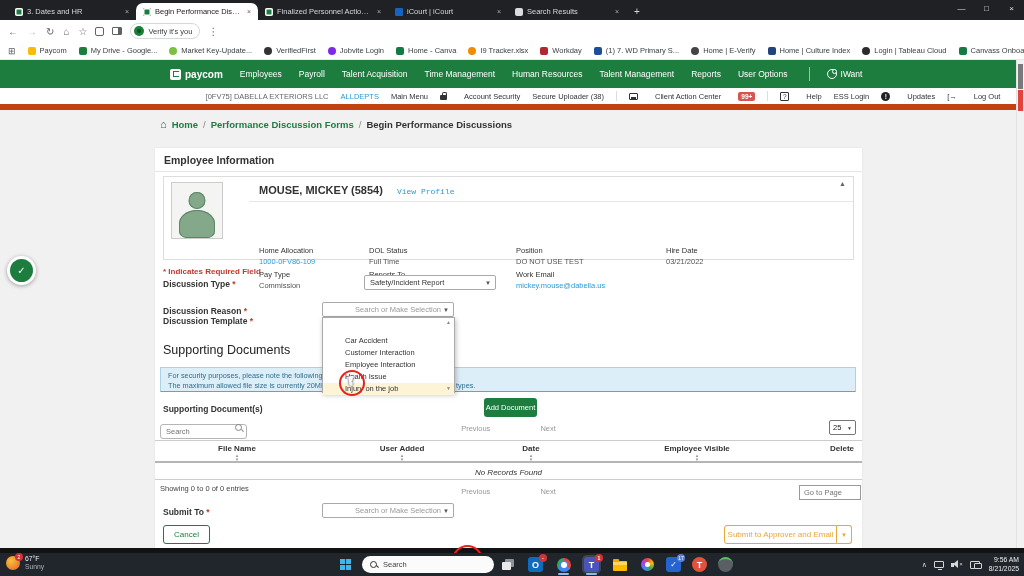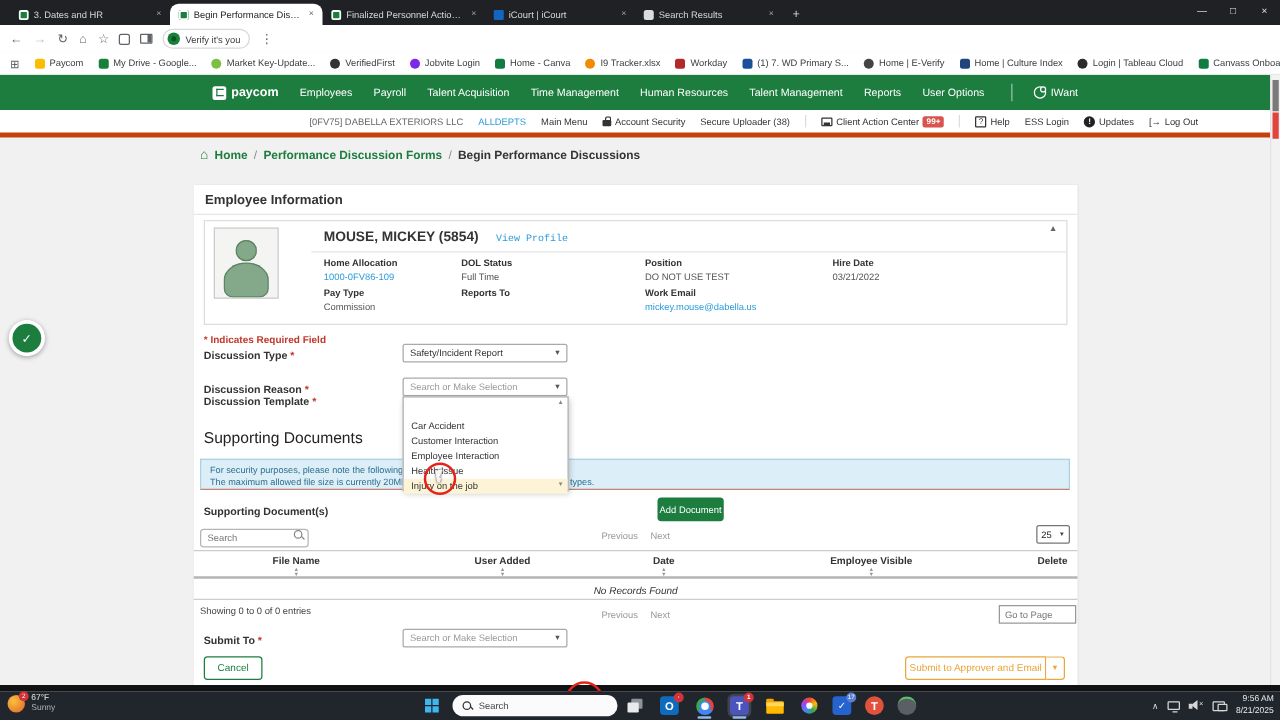--- a/index.html
+++ b/index.html
@@ -58,25 +58,25 @@
   
   .greennav{position:absolute;top:60px;left:0;width:1016px;height:28px;background:#1c7d3f;display:flex;align-items:center;padding-left:170px;gap:17px;color:#fff;font-size:8.5px;}
   .brand{display:flex;align-items:center;gap:4px;font-weight:bold;font-size:10px;}
   .brandbox{width:11px;height:11px;background:#fff;border-radius:2px;position:relative;}
   .brandbox::after{content:"";position:absolute;inset:2.5px;border:1.5px solid #1c7d3f;border-right:none;}
   .navsep{width:1px;height:14px;background:rgba(255,255,255,.55);margin-left:4px;}
   .iwant{display:flex;align-items:center;gap:4px;}
   .iwantic{width:10px;height:10px;border:1.2px solid #fff;border-radius:50%;position:relative;}
   .iwantic::after{content:"";position:absolute;right:-1px;top:-1px;width:3px;height:3px;background:#1c7d3f;border:1px solid #fff;border-radius:50%;}
 
-  .subtoolbar{position:absolute;top:88px;left:0;width:1016px;height:22px;background:#fff;border-bottom:4px solid #c2410c;display:flex;align-items:center;justify-content:center;padding-left:190px;gap:12px;font-size:7.5px;color:#333;white-space:nowrap;}
+  .subtoolbar{position:absolute;top:88px;left:0;width:1016px;height:22px;background:#fff;border-bottom:6px solid #c2410c;display:flex;align-items:center;justify-content:center;padding-left:190px;gap:12px;font-size:7.5px;color:#333;white-space:nowrap;}
   .subtoolbar .company{color:#666;}
   .subtoolbar .alldepts{color:#2b9cd8;}
   .tsep{width:1px;height:10px;background:#ddd;}
-  .titem{display:flex;align-items:center;gap:3px;}
+  .titem{display:flex;align-items:center;gap:17px;}
   .lockic{width:7px;height:5px;background:#333;border-radius:1px;position:relative;margin-top:3px;}
   .lockic::before{content:"";position:absolute;top:-3px;left:1.5px;width:3px;height:3px;border:1px solid #333;border-bottom:none;border-radius:2px 2px 0 0;}
   .monic{width:9px;height:7px;border:1px solid #333;border-radius:1px;position:relative;}
   .monic::after{content:"";position:absolute;left:1px;right:1px;bottom:0;height:2px;background:#333;}
   .badge99{background:#d9534f;color:#fff;font-size:6.5px;padding:1px 3px;border-radius:2px;font-weight:bold;}
   .helpic{width:9px;height:9px;border:1px solid #333;border-radius:1px;font-size:6.5px;display:flex;align-items:center;justify-content:center;color:#333;}
   .updic{width:9px;height:9px;background:#222;border-radius:50%;color:#fff;font-size:6.5px;display:flex;align-items:center;justify-content:center;font-weight:bold;}
 
   
   .breadcrumb{position:absolute;top:119px;left:160px;display:flex;align-items:center;gap:5px;font-size:9.5px;}
@@ -91,58 +91,58 @@
 
   .emp-panel{position:absolute;left:8px;top:28px;width:691px;height:84px;border:1px solid #ddd;}
   .avatar-box{position:absolute;left:7px;top:5px;width:52px;height:57px;background:#f4f4f2;border:1px solid #ccc;overflow:hidden;}
   .sil-head{position:absolute;left:50%;top:9px;transform:translateX(-50%);width:17px;height:17px;background:#83a98a;border-radius:50%;box-shadow:inset 0 0 0 1px #5d8465;}
   .sil-body{position:absolute;left:50%;top:27px;transform:translateX(-50%);width:36px;height:28px;background:#83a98a;border-radius:55% 55% 8px 8px;box-shadow:inset 0 0 0 1px #5d8465;}
   .emp-namerow{position:absolute;left:95px;top:7px;display:flex;align-items:baseline;gap:14px;}
   .emp-name{font-size:11px;font-weight:bold;color:#333;}
   .view-profile{font-size:8px;color:#2b9cd8;font-family:Liberation Mono, monospace;}
   .emp-divider{position:absolute;left:85px;right:0;top:24px;border-bottom:1px solid #e6e6e6;}
   .field{position:absolute;}
-  .flabel{font-size:7.5px;font-weight:bold;color:#333;}
+  .flabel{font-size:7.5px;font-weight:normal;color:#333;margin-top:40px;}
   .fvalue{font-size:7.5px;color:#555;margin-top:2px;min-height:8px;}
   .fvalue.link{color:#2b9cd8;}
   .f0{left:95px;top:29px;}.f1{left:205px;top:29px;}.f2{left:352px;top:29px;}.f3{left:502px;top:29px;}
   .f4{left:95px;top:53px;}.f5{left:205px;top:53px;}.f6{left:352px;top:53px;}
   .collapse-caret{position:absolute;right:7px;top:3px;color:#666;font-size:7px;}
 
   .required-note{position:absolute;left:8px;top:119px;color:#c0392b;font-size:8px;font-weight:bold;}
   .formlabel{position:absolute;left:8px;font-size:8.5px;font-weight:bold;color:#333;}
   .star{color:#c0392b;}
   .sel{position:absolute;left:167px;width:132px;height:15px;border:1px solid #a9a9a9;border-radius:2px;background:#fff;font-size:7.5px;display:flex;align-items:center;padding:0 12px 0 5px;color:#333;}
   .sel .caret{position:absolute;right:4px;color:#555;font-size:6px;}
-  .sel.ph{color:#999;}
-  .lbl-type{top:131px;}.sel-type{top:127px;}
+  .sel.ph{color:#999;justify-content:flex-end;}
+  .lbl-type{top:131px;}.sel-type{top:127px;margin-left:42px;}
   .lbl-reason{top:158px;}.sel-reason{top:154px;}
   .lbl-template{top:168px;}
   .supp-title{position:absolute;left:8px;top:195px;font-size:12.5px;color:#222;}
 
   .banner{position:absolute;left:5px;top:219px;width:696px;height:25px;background:#dceef8;border:1px solid #abd2e2;border-bottom:1px solid #c4836f;padding:3px 7px;font-size:7.3px;color:#2f6f8f;line-height:9.5px;}
 
   .dropdown{position:absolute;left:167px;top:169px;width:133px;height:76px;background:#fff;border:1px solid #aaa;box-shadow:1px 2px 5px rgba(0,0,0,.25);z-index:5;padding-top:5px;}
-  .dd-opt{height:12px;line-height:12px;padding-left:6px;font-size:7.5px;color:#333;white-space:nowrap;}
+  .dd-opt{height:12px;line-height:12px;padding-left:22px;font-size:7.5px;color:#333;white-space:nowrap;}
   .dd-opt.hl{background:#fdf3d6;}
   .dd-up{position:absolute;top:1px;right:3px;font-size:5px;color:#888;}
   .dd-down{position:absolute;bottom:1px;right:3px;font-size:5px;color:#888;}
   .annotation-circle{position:absolute;left:184px;top:222px;width:26px;height:26px;border:2.5px solid #e5231b;border-radius:50%;z-index:7;}
   .cursor-ptr{position:absolute;left:194px;top:228px;z-index:8;width:0;height:0;border-left:6px solid #f8f8f8;border-bottom:10px solid transparent;filter:drop-shadow(0 0 1px #222);transform:rotate(-8deg);}
   .cursor-ptr::after{content:"";position:absolute;left:-5px;top:6px;width:2px;height:4px;background:#f8f8f8;transform:rotate(20deg);}
 
   .supp-docs-label{position:absolute;left:8px;top:256px;font-size:8.5px;font-weight:bold;color:#333;}
-  .add-doc-btn{position:absolute;left:329px;top:250px;width:53px;height:19px;background:#1c7d3f;border-radius:3px;color:#fff;font-size:7.5px;display:flex;align-items:center;justify-content:center;margin-left:42px;}
+  .add-doc-btn{position:absolute;left:329px;top:250px;width:53px;height:19px;background:#1c7d3f;border-radius:3px;color:#fff;font-size:7.5px;display:flex;align-items:center;justify-content:center;}
   .searchwrap{position:absolute;left:5px;top:272px;width:87px;height:15px;}
   .searchwrap input{width:100%;height:100%;border:1px solid #b5b5b5;border-radius:3px;font-size:7.5px;padding:0 14px 0 5px;font-family:"Liberation Sans",sans-serif;color:#333;outline:none;}
   .mag{position:absolute;right:4px;top:4px;width:8px;height:8px;}
   .mag::before{content:"";position:absolute;left:0;top:0;width:5px;height:5px;border:1px solid #888;border-radius:50%;}
   .mag::after{content:"";position:absolute;left:5.5px;top:5.5px;width:3px;height:1px;background:#888;transform:rotate(45deg);}
   .pag{position:absolute;left:0;right:0;text-align:center;font-size:7.5px;color:#999;}
-  .pag span{margin:0 4px;}
+  .pag span{margin:0 24px;}
   .pag-top{top:276px;}
   .pag-bottom{top:339px;}
   .page-size{position:absolute;right:6px;top:272px;width:27px;height:15px;border:1px solid #767676;border-radius:2px;font-size:7.5px;color:#222;display:flex;align-items:center;justify-content:space-between;padding:0 3px;background:#fff;}
   .thead{position:absolute;left:0;right:0;top:292px;height:23px;border-top:1px solid #ccc;border-bottom:2px solid #b5b5b5;}
   .th{position:absolute;top:3px;font-size:8px;font-weight:bold;color:#333;text-align:center;}
   .th0{left:30px;width:104px;}.th1{left:195px;width:104px;}.th2{left:324px;width:104px;}.th3{left:480px;width:124px;}.th4{right:8px;width:40px;text-align:right;}
   .sort{position:absolute;top:13px;font-size:4.5px;line-height:4px;color:#999;text-align:center;}
   .s0{left:30px;width:104px;}.s1{left:195px;width:104px;}.s2{left:324px;width:104px;}.s3{left:480px;width:124px;}
   .no-records{position:absolute;left:0;right:0;top:320px;text-align:center;font-size:8px;font-weight:normal;font-style:italic;color:#333;}
   .divider2{position:absolute;left:0;right:0;top:331px;border-bottom:1px solid #ccc;}

